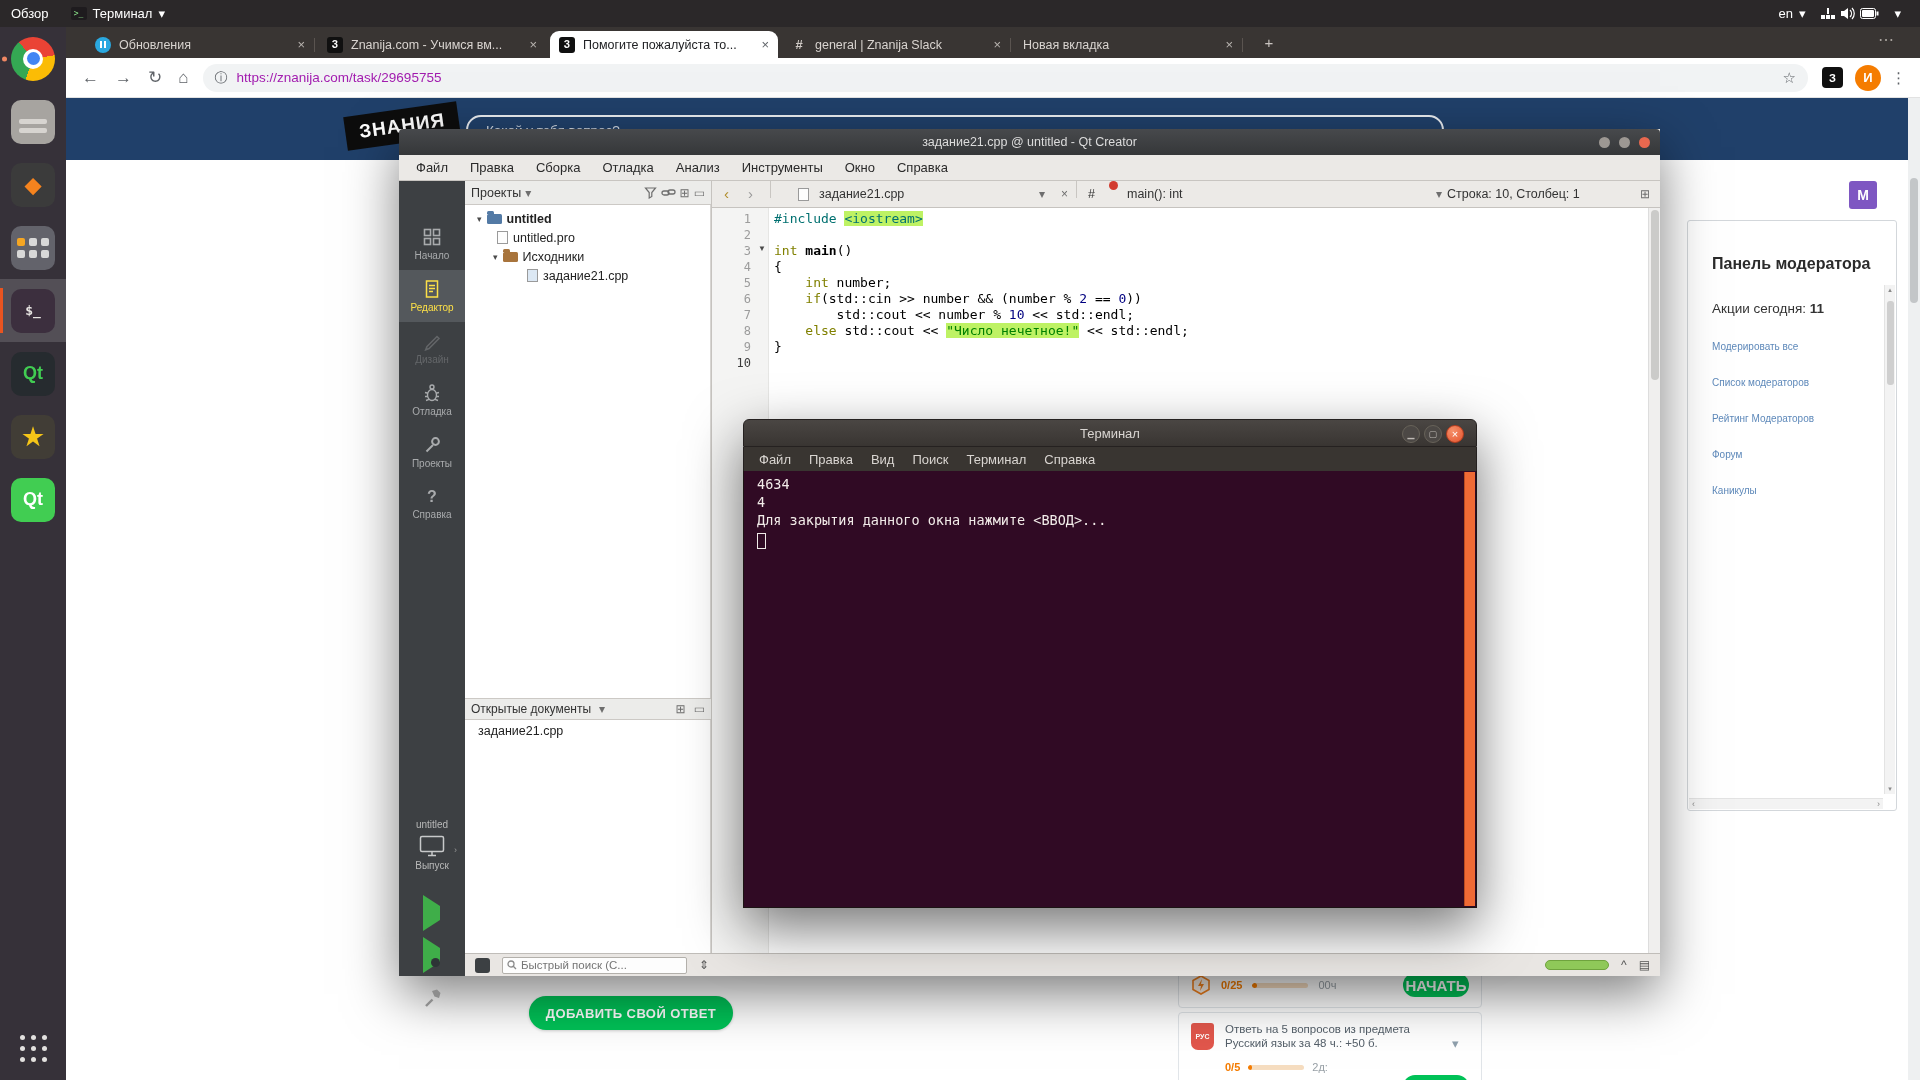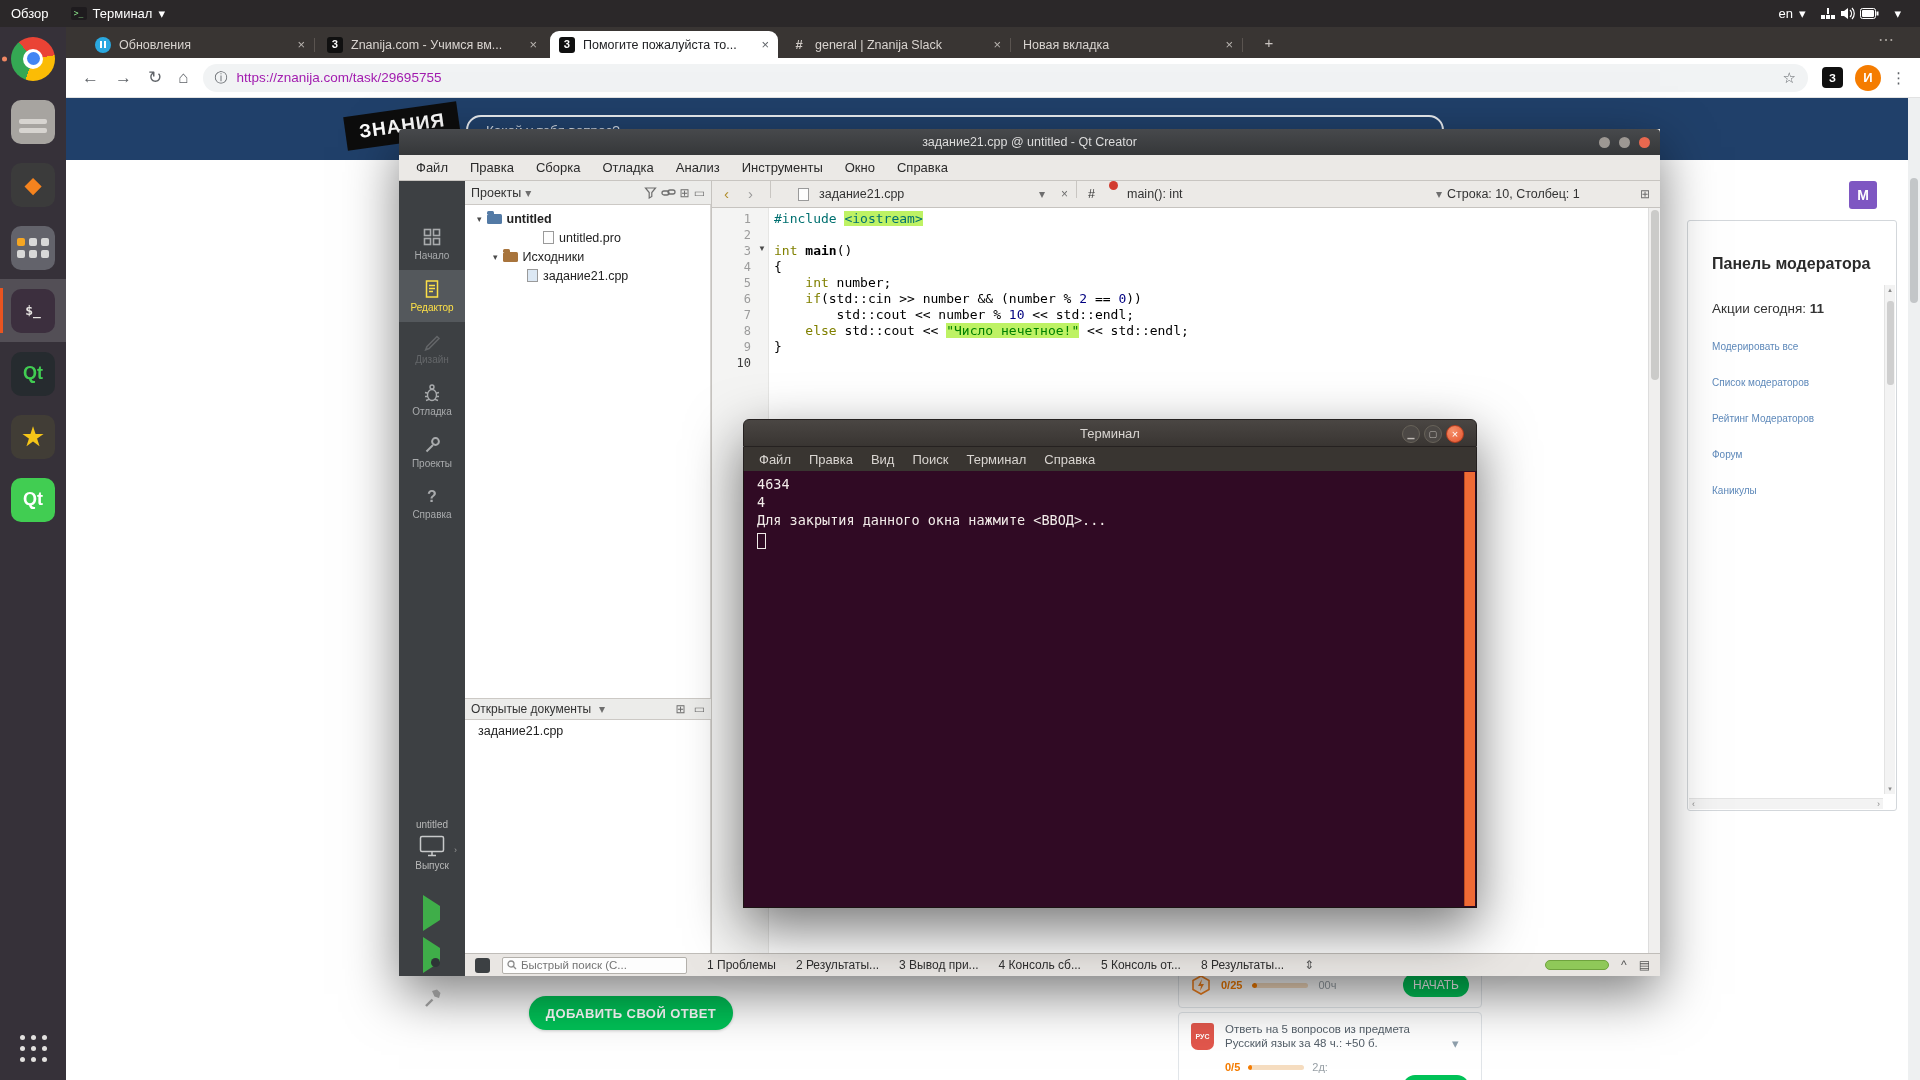--- a/index.html
+++ b/index.html
@@ -81,21 +81,21 @@
 #pagescroll{left:1908px;top:98px;width:12px;height:982px;background:#eef0f1;z-index:3}
 #pagescroll .thumb{position:absolute;left:2px;top:80px;width:8px;height:125px;background:#c3c6c8;border-radius:4px}
 #answerbtn{left:529px;top:996px;width:204px;height:34px;border-radius:17px;background:var(--cta_green);color:#fff;font-size:13px;font-weight:bold;letter-spacing:.4px;display:flex;align-items:center;justify-content:center;z-index:2;box-shadow:0 1px 3px rgba(0,0,0,.18)}
 .questcard{background:#fff;border:1px solid #e1e5e9;border-radius:4px;z-index:2}
 #quest1{left:1178px;top:962px;width:304px;height:46px;display:flex;align-items:center;gap:10px;padding:0 12px}
 .hexico{width:20px;height:20px;flex:none}
 .qprog{font-size:11px;font-weight:bold;color:#f57c00}
 .qbar{width:56px;height:5px;background:#f6ddc0;border-radius:3px;overflow:hidden}
 .qbar i{display:block;height:5px;background:#f57c00;border-radius:3px}
 .qtime{font-size:11px;color:#98a0a6}
-.qcta{margin-left:auto;width:66px;height:24px;border-radius:12px;background:var(--cta_green);color:#fff;font-size:12px;font-weight:normal;display:flex;align-items:center;justify-content:center}
+.qcta{margin-left:auto;width:66px;height:24px;border-radius:12px;background:var(--cta_green);color:#fff;font-size:15px;font-weight:bold;display:flex;align-items:center;justify-content:center}
 #quest2{left:1178px;top:1012px;width:304px;height:92px;padding:9px 12px}
 .shield{position:absolute;left:12px;top:10px;width:23px;height:27px;background:#e2574c;border-radius:3px 3px 7px 7px;color:#fff;font-size:7px;font-weight:bold;display:flex;align-items:center;justify-content:center}
 #quest2 .qtext{margin-left:34px;font-size:11.5px;line-height:14px;color:#55606a;width:220px}
 #quest2 .qrow{position:absolute;left:46px;top:48px;display:flex;align-items:center;gap:8px}
 #quest2 .qcta2{position:absolute;right:12px;top:62px;width:66px;height:24px;border-radius:12px;background:var(--cta_green);color:#fff;font-size:10.5px;font-weight:bold;display:flex;align-items:center;justify-content:center}
 #questchev{left:1452px;top:1036px;font-size:13px;color:#8fa0ad;z-index:4}
 
 
 #qtwin{left:399px;top:129px;width:1261px;height:847px;z-index:20;box-shadow:0 18px 50px rgba(0,0,0,.5);background:#e9e7e4;font-size:12.5px}
 #qt-titlebar{position:absolute;left:0;top:0;width:1261px;height:26px;background:linear-gradient(#47494c,#353739);border-radius:4px 4px 0 0;color:#dcdcdc;font-size:12.5px;display:flex;align-items:center;justify-content:center}
@@ -485,21 +485,21 @@
     <span class="hdric">⊞</span>
     <span class="hdric">▭</span>
   </div>
 
   <div id="qt-tree">
     <div class="trow" style="padding-left:12px">
       <span class="tarrow">▾</span>
       <span class="folder f-blue"></span>
       <b>untitled</b>
     </div>
-    <div class="trow" style="padding-left:78px">
+    <div class="trow" style="padding-left:32px">
       <span class="docic"></span>
       <span>untitled.pro</span>
     </div>
     <div class="trow" style="padding-left:28px">
       <span class="tarrow">▾</span>
       <span class="folder f-tan"></span>
       <span>Исходники</span>
     </div>
     <div class="trow" style="padding-left:62px">
       <span class="docic cpp"></span>
@@ -570,29 +570,20 @@
 
   <div id="qt-statusbar">
     <span id="locicon"></span>
     <span id="qsearch">
       <svg width="10" height="10" viewBox="0 0 10 10">
           <circle cx="4" cy="4" r="3" fill="none" stroke="#8a8a8a" stroke-width="1.3"></circle>
           <path d="M6.3 6.3 9 9" stroke="#8a8a8a" stroke-width="1.3"></path>
         </svg>
       <input placeholder="Быстрый поиск (C..." style="">
     </span>
-    <span id="qpanes">
-
-    <span class="qpane">1 Проблемы</span>
-        <span class="qpane">2 Результаты...</span>
-        <span class="qpane">3 Вывод при...</span>
-        <span class="qpane">4 Консоль сб...</span>
-        <span class="qpane">5 Консоль от...</span>
-        <span class="qpane">8 Результаты...</span>
-      </span>
     <span class="stglyph">⇕</span>
     <span style="flex:1"></span>
     <span id="qprogress"></span>
     <span class="stglyph">^</span>
     <span class="stglyph">▤</span>
   </div>
 </div>
 
 <div id="term" class="ab">
   <div id="term-titlebar">

